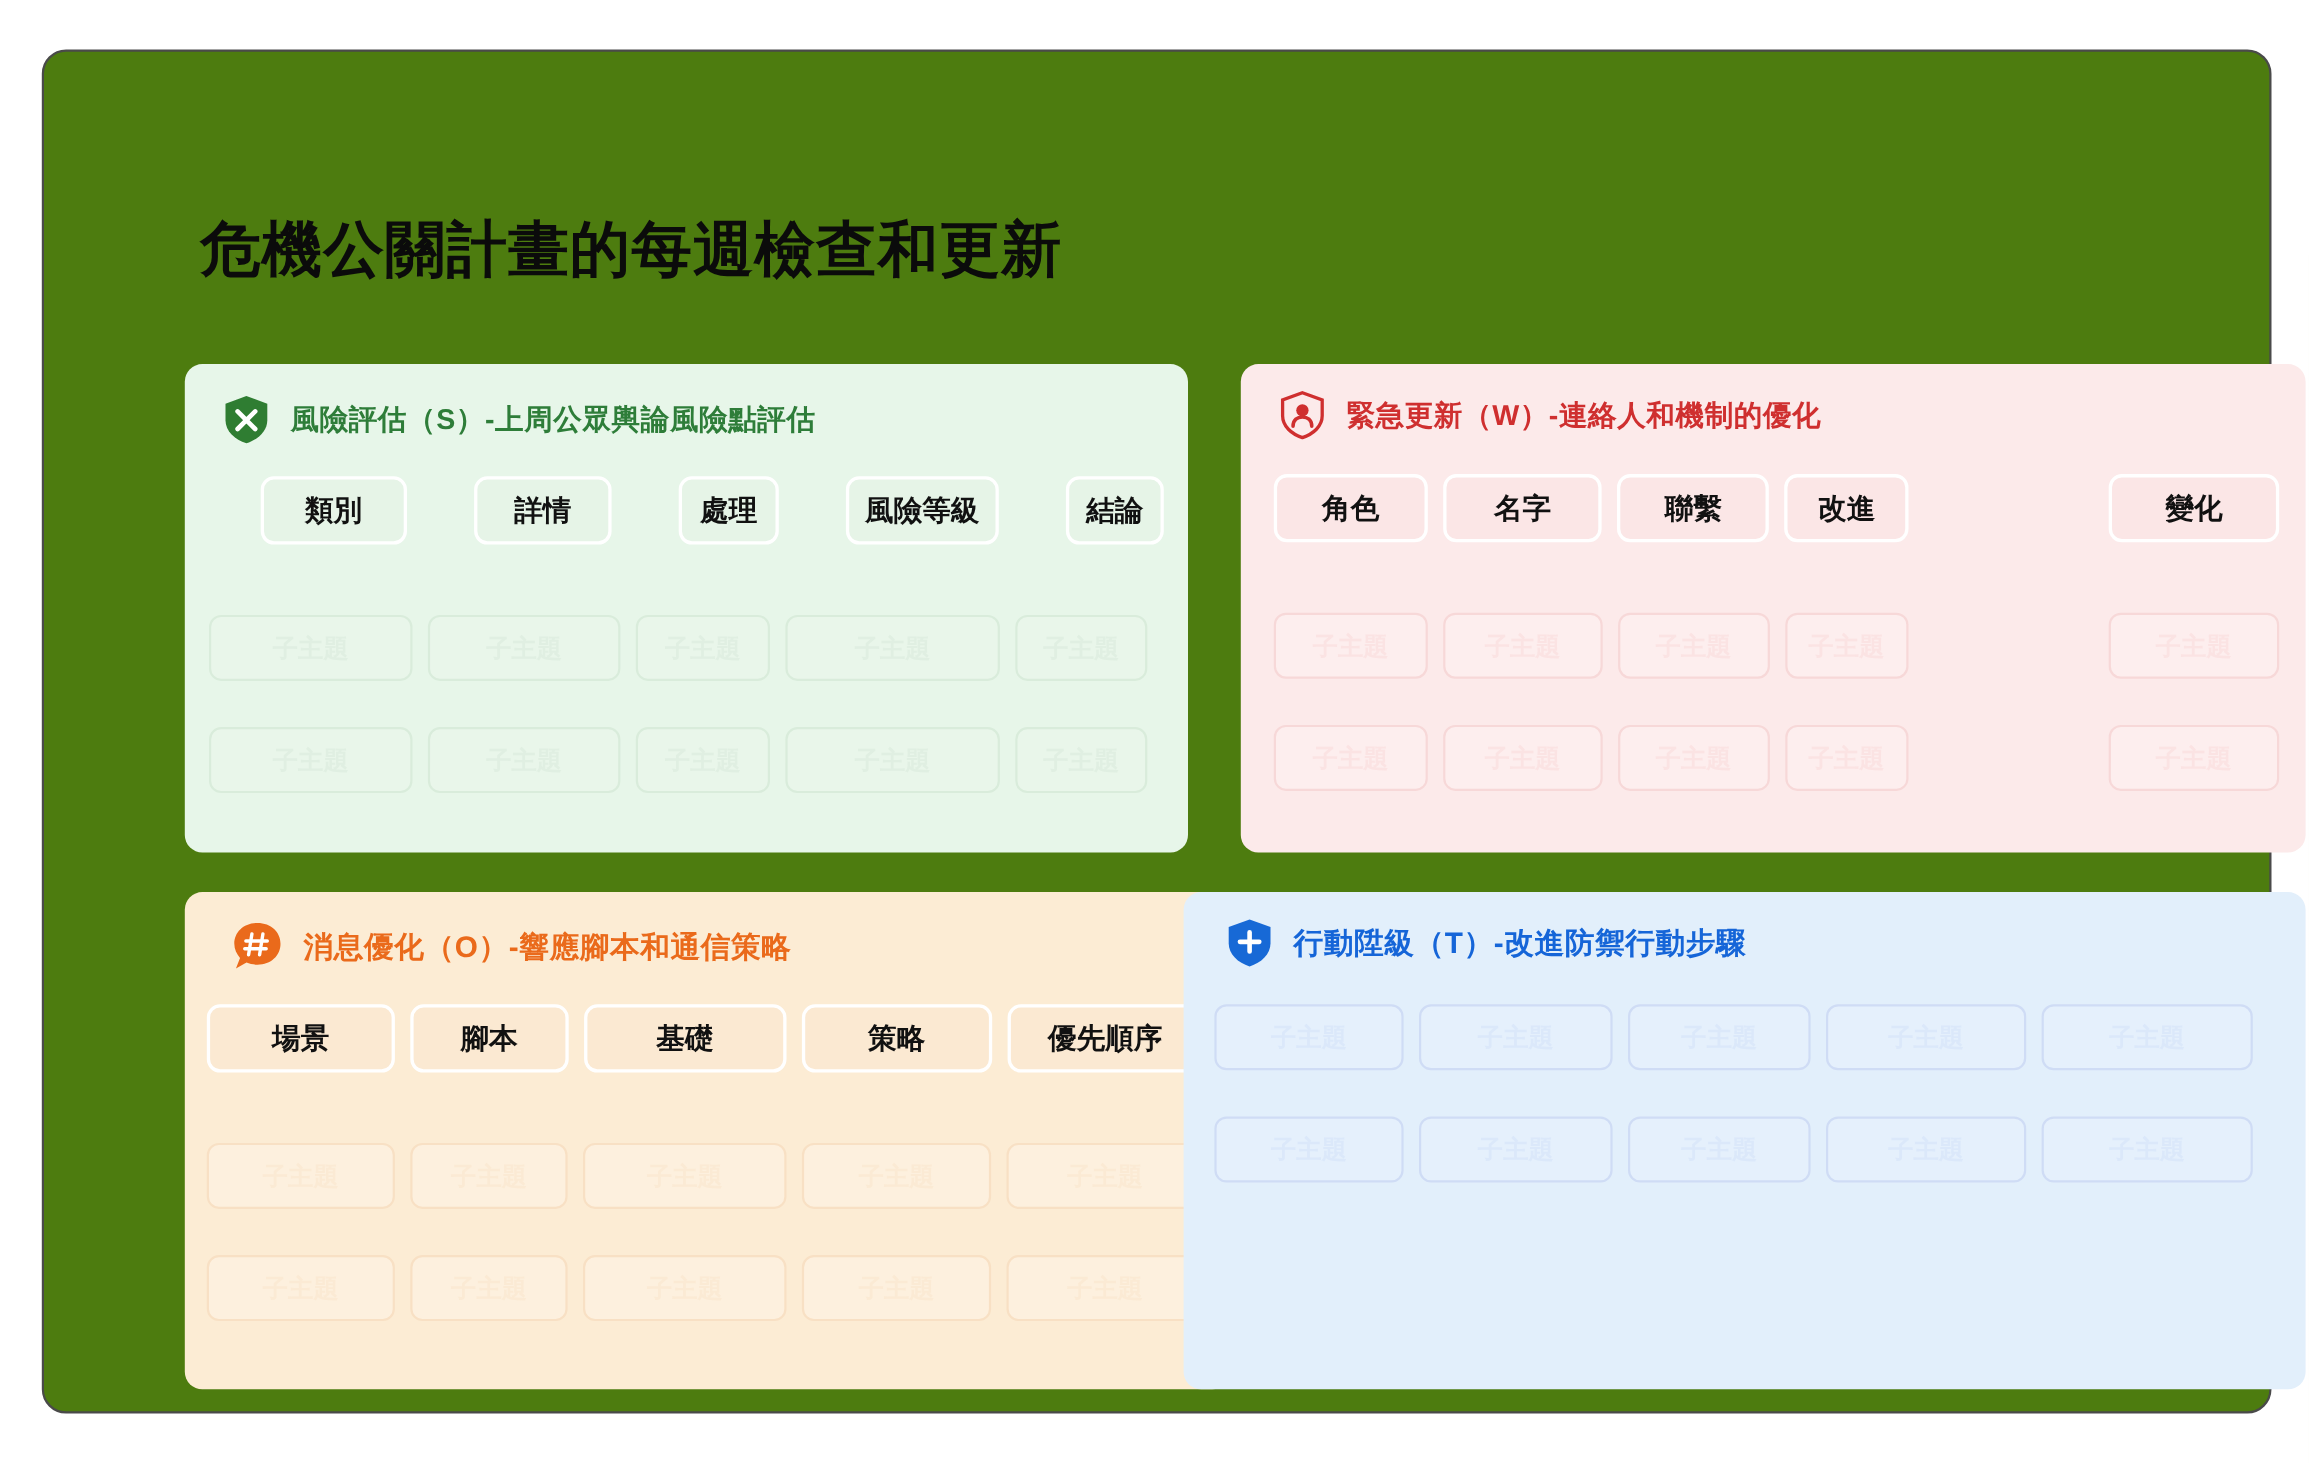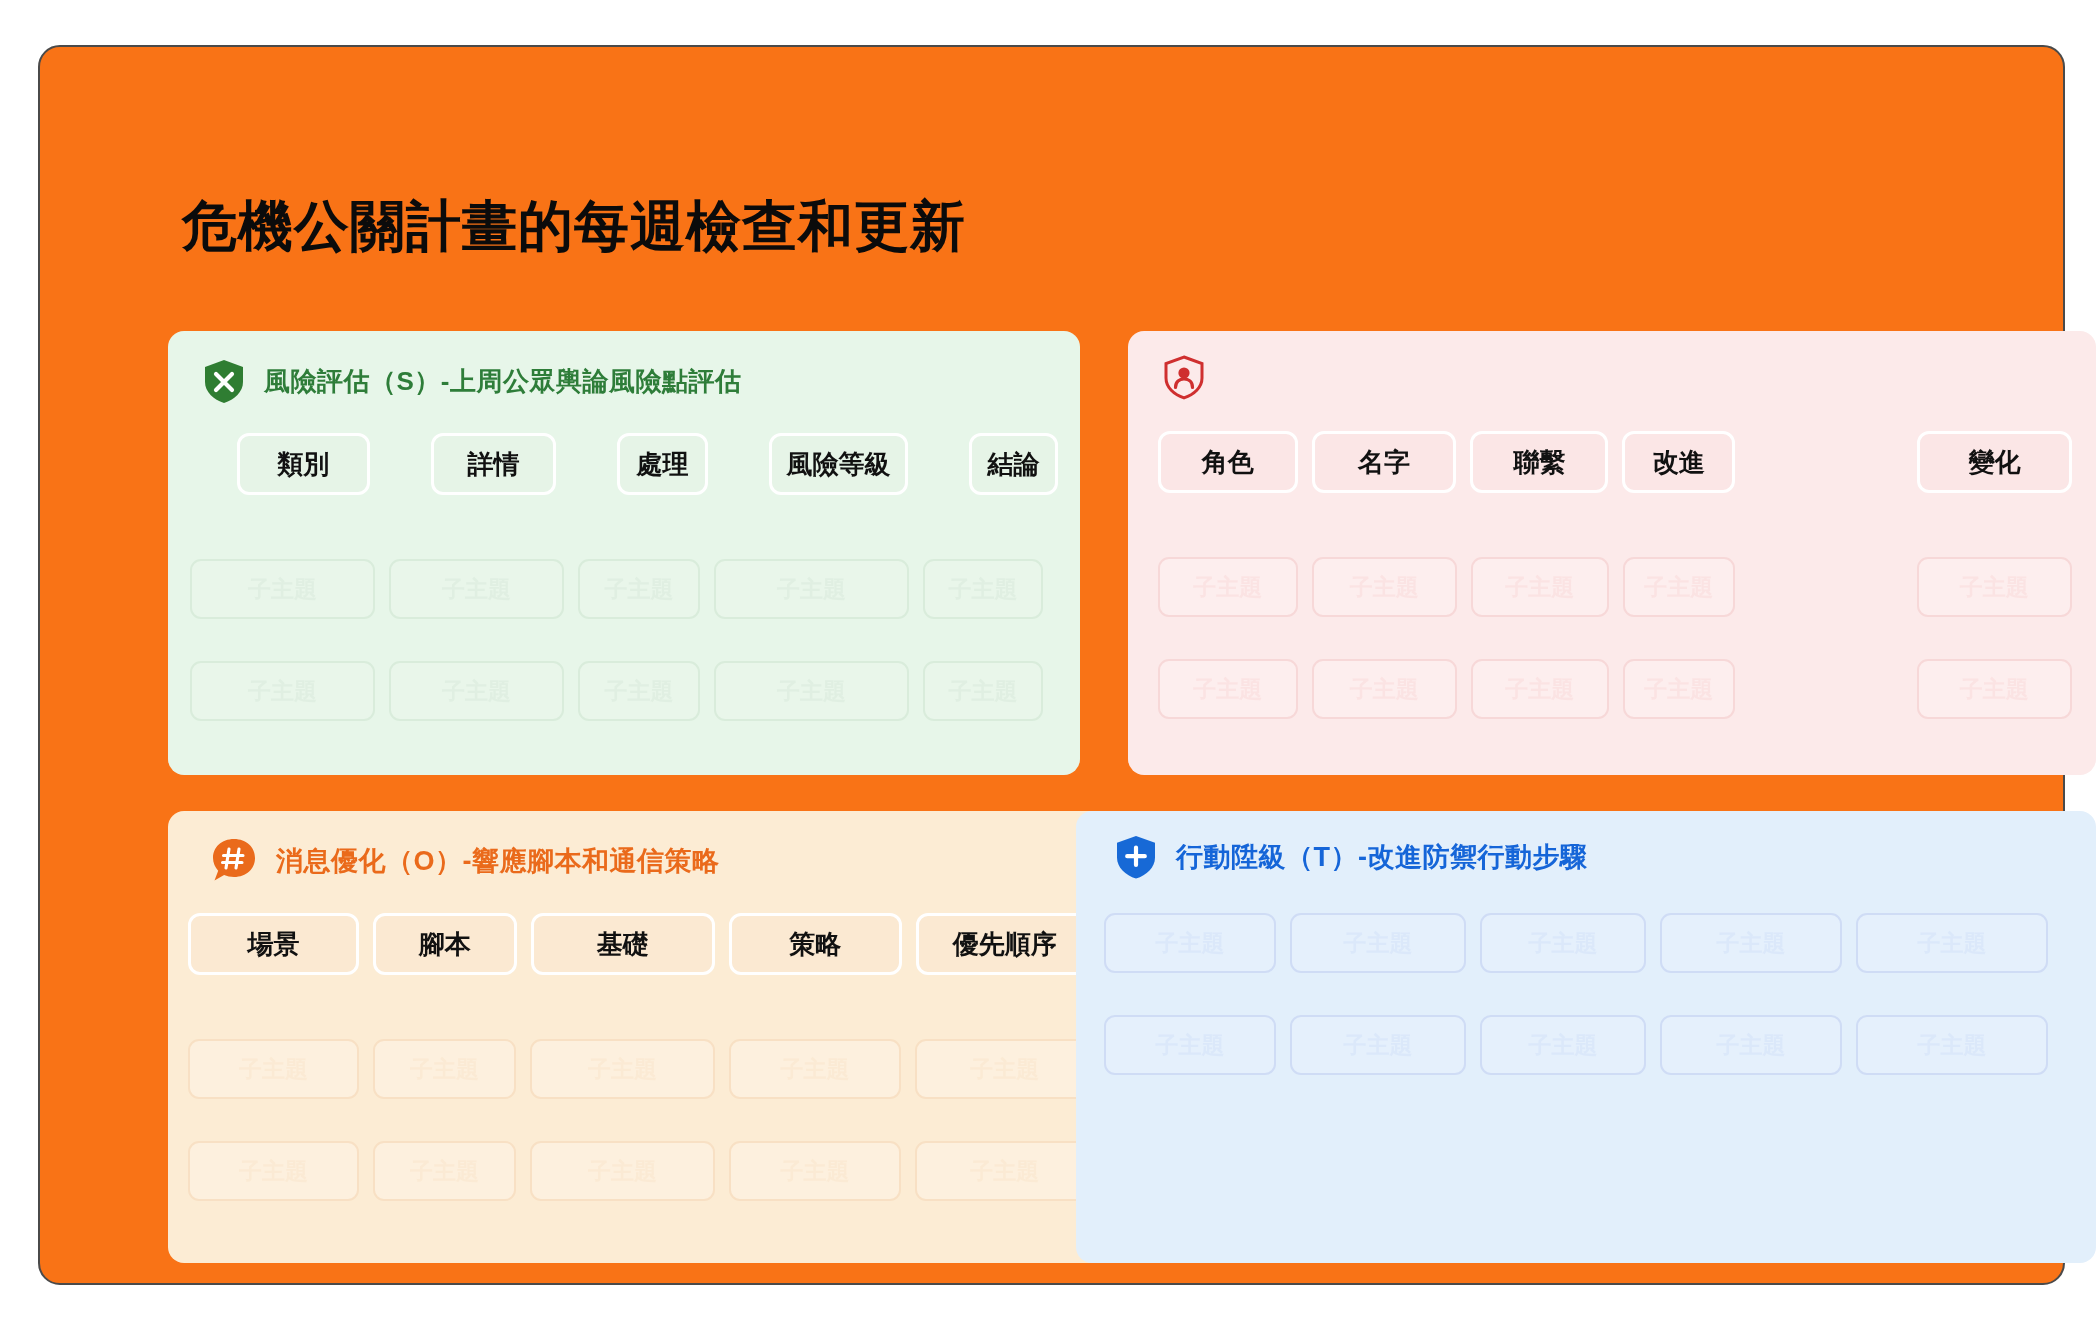--- a/index.html
+++ b/index.html
@@ -15,21 +15,21 @@
   }
 
   .page-frame {
     position: absolute;
     left: 38px;
     top: 45px;
     width: 2027px;
     height: 1240px;
     border: 2px solid #4a4a4a;
     border-radius: 22px;
-    background: #f97316;
+    background: #4d7c0f;
     box-sizing: border-box;
   }
 
   .page-title {
     position: absolute;
     left: 142px;
     top: 143px;
     font-size: 55px;
     font-weight: bold;
     color: #0b0b0b;
@@ -197,20 +197,21 @@
       </div>
     </div>
 
     <div class="quad q-w">
       <div class="card-head">
         <svg class="card-icon" viewBox="0 0 48 48">
           <path d="M24 4 L42 10.5 V25 C42 34.5 34 41.5 24 44.8 C14 41.5 6 34.5 6 25 V10.5 Z" fill="none" stroke="#cf2f2f" stroke-width="3"></path>
           <circle cx="24" cy="20" r="5.6" fill="#cf2f2f"></circle>
           <path d="M15.5 34.5 C15.5 28.6 19.5 26 24 26 C28.5 26 32.5 28.6 32.5 34.5" fill="none" stroke="#cf2f2f" stroke-width="3.2" stroke-linecap="round"></path>
         </svg>
+        <span class="card-title">緊急更新（W）-連絡人和機制的優化</span>
       </div>
       <div class="grid">
         <div class="row row-head">
           <div class="cell head c1">角色</div>
           <div class="cell head c2">名字</div>
           <div class="cell head c3">聯繫</div>
           <div class="cell head c4">改進</div>
           <div class="cell head c5">變化</div>
         </div>
         <div class="row row-body">

